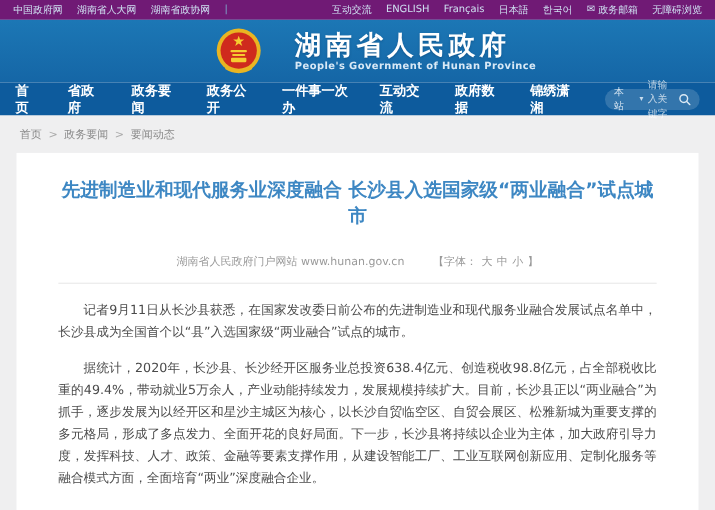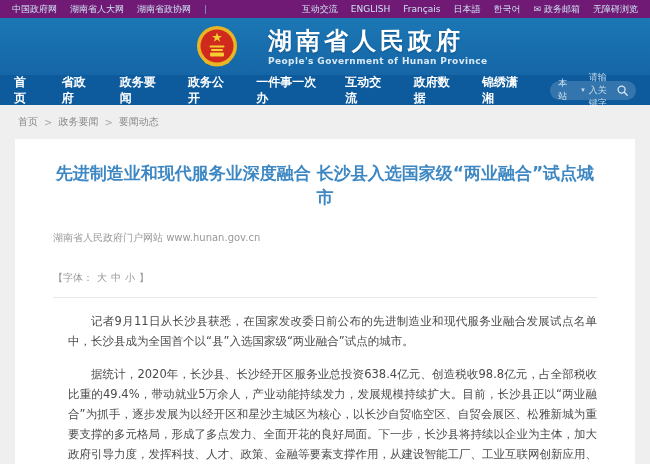--- a/index.html
+++ b/index.html
@@ -73,28 +73,28 @@
   .card {
     margin:0 15px; background:#ffffff; height:325px;
     padding:22px 38px 0 38px;
   }
   .article-title {
     text-align:center; color:#3d87c3; font-size:17px; font-weight:bold;
     line-height:24px;
   }
   .meta {
     margin-top:22px; text-align:center; font-size:10px; color:#999;
-    display:flex; justify-content:center; gap:26px; white-space:nowrap;flex-direction:column;
+    display:flex; justify-content:center; gap:26px; white-space:nowrap;
   }
   .meta .group { display:flex; gap:4px; align-items:center; }
   .meta .fsz { cursor:pointer; }
   .divider { margin-top:12px; border-top:1px solid #e9e9e9; }
   .article-body p {
     margin-top:13px; font-size:11.5px; color:#4a4a4a;
-    line-height:20px; text-indent:2em; text-align:justify;margin-left:15px;
+    line-height:20px; text-indent:2em; text-align:justify;
   }
 </style>
 </head>
 <body>
 
 <div class="topbar">
   <div class="topbar-left">
     <span>中国政府网</span>
     <span>湖南省人大网</span>
     <span>湖南省政协网</span>

